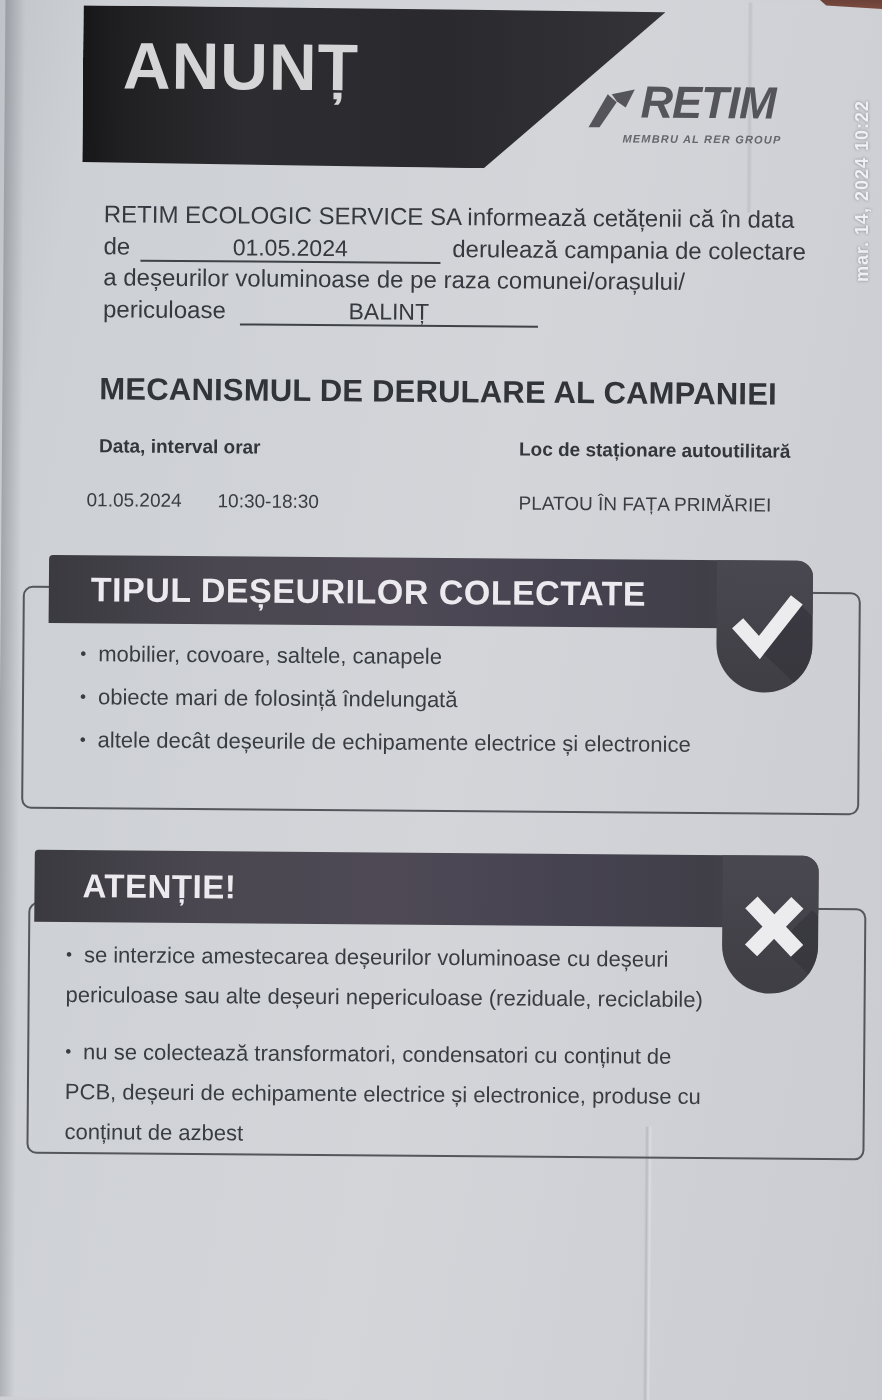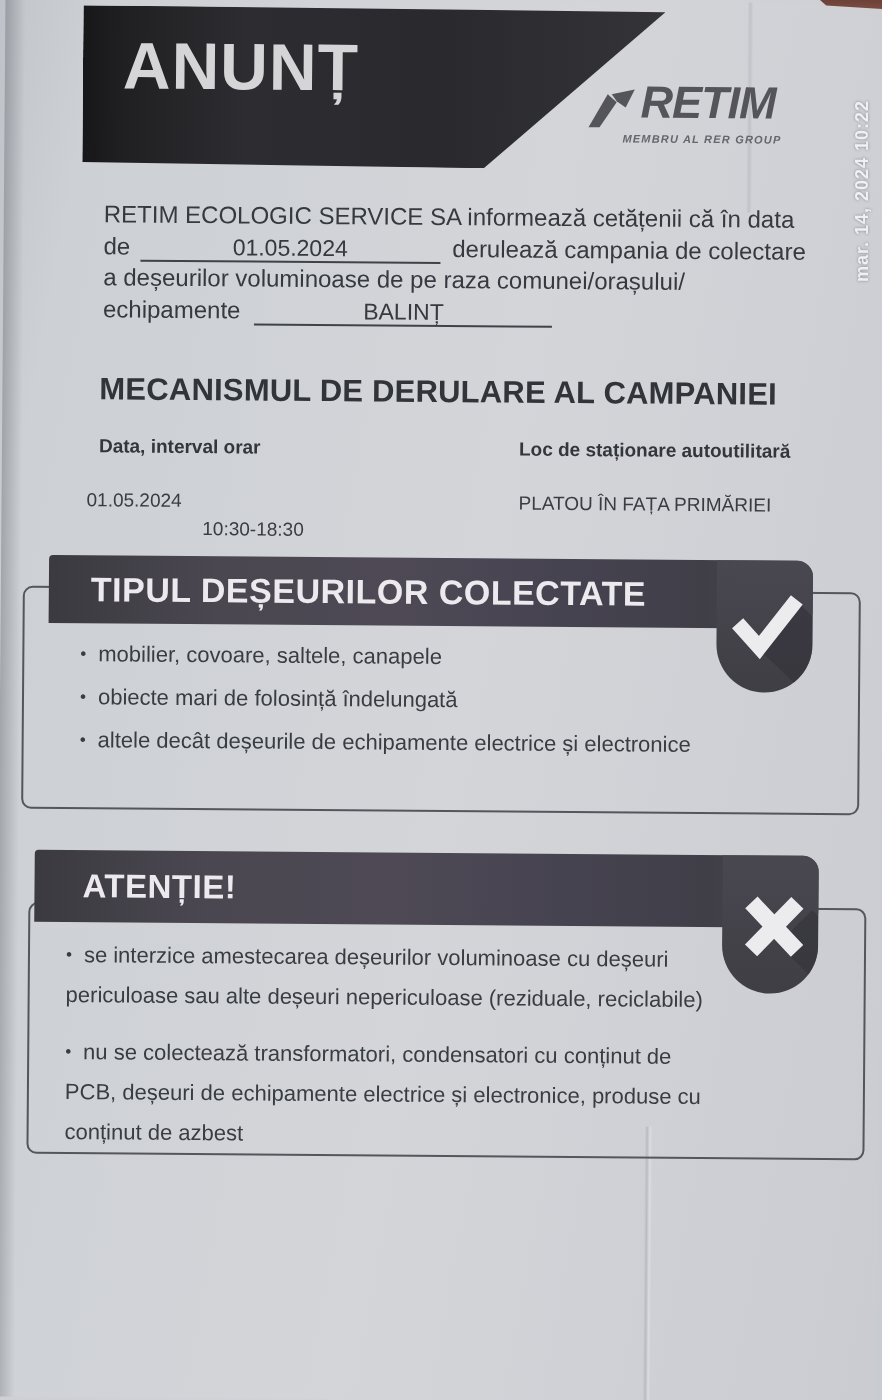--- a/index.html
+++ b/index.html
@@ -65,21 +65,21 @@
   .blank-city{width:298px;margin-left:14px;}
 
   
   .mech-title{position:absolute;left:97px;top:374px;
     font-size:31px;font-weight:bold;letter-spacing:.2px;color:#313439;}
   .col-h{position:absolute;top:438px;font-size:19px;font-weight:bold;color:#33363b;}
   .col-h.left{left:97px;}
   .col-h.right{left:517px;}
   .cell{position:absolute;top:492px;font-size:19px;color:#393c41;}
   .cell-date{left:85px;}
-  .cell-interval{left:201px;margin-top:28px;}
+  .cell-interval{left:216px;}
   .cell-location{left:517px;}
 
   
   .sec-box{position:absolute;border:2px solid #54565b;border-radius:10px;background:transparent;}
   .box-collected{left:22px;top:589px;width:834px;height:219px;}
   .box-attention{left:30px;top:905px;width:834px;height:248px;}
 
   .sec-banner{
     position:absolute;z-index:2;
     background:linear-gradient(90deg,#3b3a40 0%,#4a4750 22%,#4e4955 45%,#464350 68%,#403f48 86%,#4b4a52 100%);
@@ -128,21 +128,21 @@
       </svg>
       <div class="logo-brand">RETIM</div>
     </div>
     <div class="logo-tagline">MEMBRU AL RER GROUP</div>
   </div>
 
   <div class="intro">
     <div class="intro-line">RETIM ECOLOGIC SERVICE SA informează cetățenii că în data</div>
     <div class="intro-line"><span>de</span><span class="blank blank-date">01.05.2024</span><span>derulează campania de colectare</span></div>
     <div class="intro-line">a deșeurilor voluminoase de pe raza comunei/orașului/</div>
-    <div class="intro-line"><span>echipamente</span><span class="blank blank-city">BALINȚ</span></div>
+    <div class="intro-line"><span>periculoase</span><span class="blank blank-city">BALINȚ</span></div>
   </div>
 
   <div class="mech-title">MECANISMUL DE DERULARE AL CAMPANIEI</div>
   <div class="col-h left">Data, interval orar</div>
   <div class="col-h right">Loc de staționare autoutilitară</div>
   <div class="cell cell-date">01.05.2024</div>
   <div class="cell cell-interval">10:30-18:30</div>
   <div class="cell cell-location">PLATOU ÎN FAȚA PRIMĂRIEI</div>
 
   <div class="sec-box box-collected"></div>

